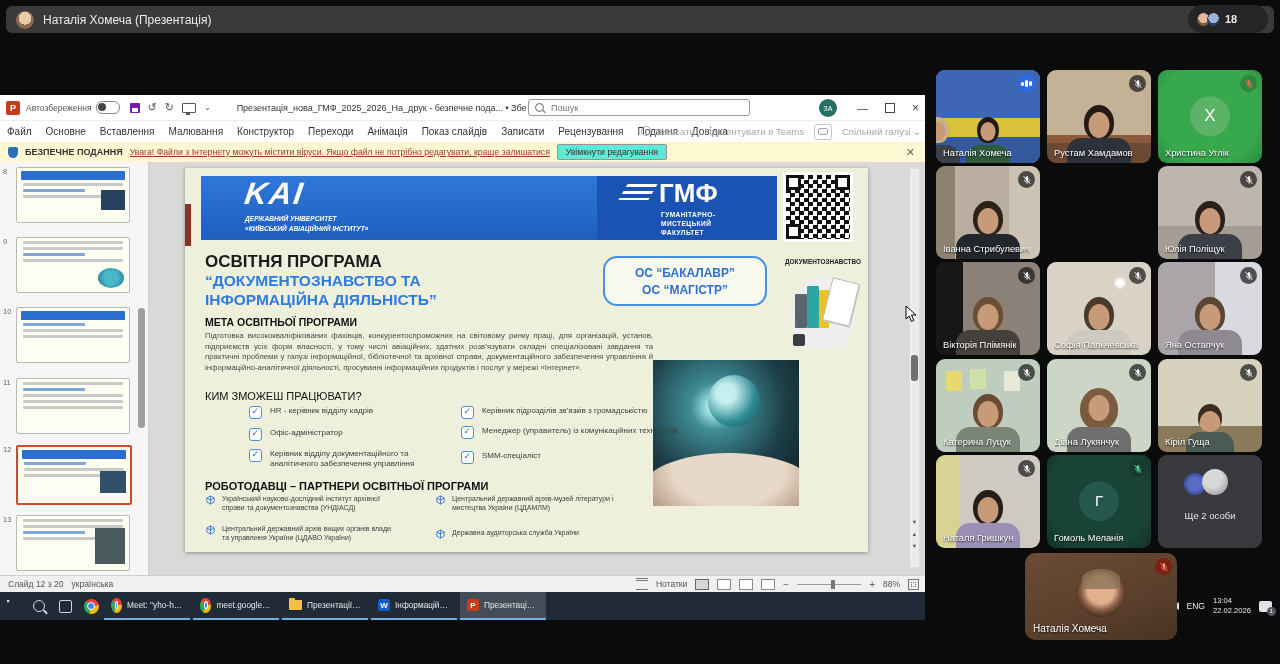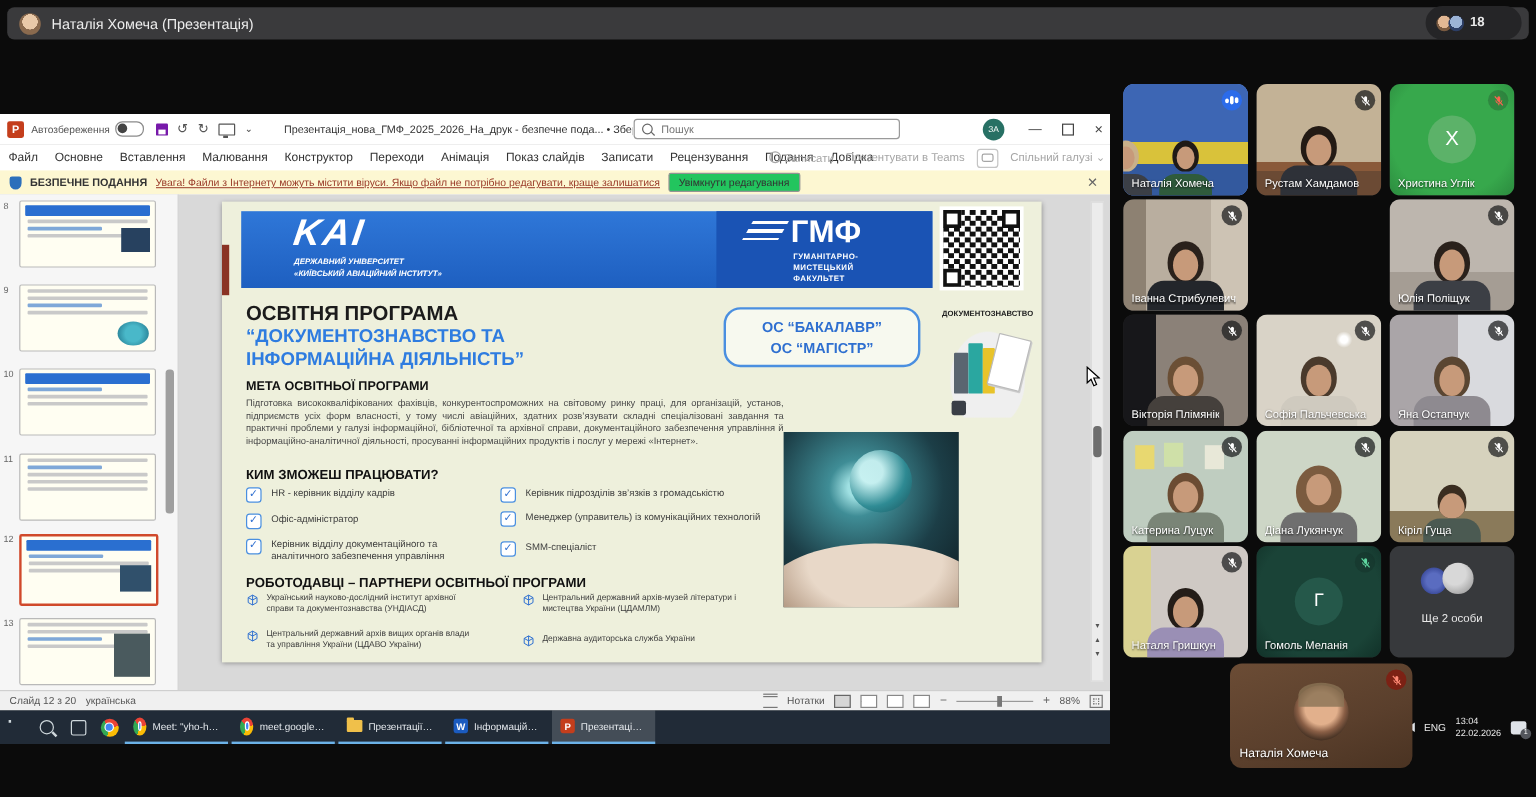--- a/index.html
+++ b/index.html
@@ -41,21 +41,21 @@
   .rtab{font-size:10px;color:#333;padding:0 7px;line-height:21px;white-space:nowrap;}
   .rright{position:absolute;right:4px;top:0;height:21px;display:flex;align-items:center;gap:10px;color:#a6a6a6;font-size:9.5px;white-space:nowrap;}
   .dotico{width:8px;height:8px;border:1px solid #a6a6a6;border-radius:50%;display:inline-block;vertical-align:-1px;margin-right:3px;}
   .combox{width:16px;height:14px;border:1px solid #c4c4c4;border-radius:3px;position:relative;}
   .combox::after{content:'';position:absolute;left:3px;top:3px;width:8px;height:5px;border:1px solid #a6a6a6;border-radius:2px;}
 
   .secbar{position:absolute;left:0;top:47px;width:925px;height:20px;background:#fdf7d2;display:flex;align-items:center;padding:0 8px;box-sizing:border-box;gap:7px;}
   .shield{width:10px;height:11px;background:#2c6fbb;border-radius:2px 2px 50% 50%;flex:0 0 auto;}
   .seclabel{font-size:9px;font-weight:bold;color:#333;white-space:nowrap;}
   .secmsg{font-size:8.7px;color:#9a3a28;text-decoration:underline;white-space:nowrap;overflow:hidden;max-width:420px;}
-  .secbtn{font-size:8.7px;color:#333;background:#22c55e;border:1px solid #949494;border-radius:2px;padding:2px 8px;white-space:nowrap;}
+  .secbtn{font-size:8.7px;color:#333;background:#5eead4;border:1px solid #949494;border-radius:2px;padding:2px 8px;white-space:nowrap;}
   .secx{position:absolute;right:10px;color:#666;font-size:11px;}
 
   .mainarea{position:absolute;left:0;top:67px;width:925px;height:413px;background:#d9d9d9;}
   .thpanel{position:absolute;left:0;top:0;width:148px;height:413px;background:#f6f6f6;border-right:1px solid #d0d0d0;}
   .thnum{position:absolute;left:3px;font-size:7.5px;color:#666;}
   .thumb{position:absolute;left:16px;width:112px;height:54px;background:#fffef2;border:1px solid #b9b9b9;border-radius:2px;overflow:hidden;}
   .thumb.sel{border:2px solid #d0492b;height:56px;}
   .mh{height:9px;background:#2a6fd0;margin:3px 4px 2px;border-radius:1px;}
   .ln{height:3px;background:#c9c9c9;margin:3px 6px;border-radius:1px;}
   .lnb{height:3px;background:#7fa8d8;margin:3px 6px;border-radius:1px;width:55%;}
@@ -87,22 +87,22 @@
   .il1{left:8px;top:24px;width:12px;height:34px;background:#5a6570;}
   .il2{left:20px;top:16px;width:12px;height:42px;background:#2aa7a0;}
   .il3{left:32px;top:20px;width:10px;height:38px;background:#e8c32a;}
   .il4{left:40px;top:10px;width:26px;height:42px;background:#fff;border:1px solid #bbb;transform:rotate(14deg);box-shadow:1px 1px 0 #ccc;}
   .il5{left:6px;bottom:2px;width:12px;height:12px;background:#3a3f46;border-radius:2px;}
   .metah{position:absolute;left:20px;top:148px;font-size:10.5px;font-weight:800;color:#111;}
   .metat{position:absolute;left:20px;top:163px;width:448px;font-size:7.8px;color:#4a4a4a;line-height:1.35;text-align:justify;}
   .techimg{position:absolute;left:468px;top:192px;width:146px;height:146px;background:radial-gradient(circle at 42% 32%,#9fe0e2 0 6%,#3f8d96 18%,#1c3e47 55%,#0d181c 100%);overflow:hidden;}
   .techimg::before{content:'';position:absolute;left:38%;top:10%;width:52px;height:52px;border-radius:50%;background:radial-gradient(circle at 35% 35%,#c9f2f2 0 20%,#2e8b94 60%,#155059 100%);opacity:.95;}
   .techimg::after{content:'';position:absolute;left:-8%;bottom:-16%;width:120%;height:52%;border-radius:50% 50% 0 0;background:radial-gradient(ellipse at 50% 20%,#e8d8c8 0 45%,#b49a84 75%,#6b5546 100%);}
-  .jobsh{position:absolute;left:20px;top:222px;font-size:11px;font-weight:700;color:#111;}
-  .job{position:absolute;display:flex;gap:8px;align-items:flex-start;}
+  .jobsh{position:absolute;left:20px;top:222px;font-size:11px;font-weight:400;color:#111;}
+  .job{position:absolute;display:flex;gap:8px;align-items:flex-start;margin-left:44px;}
   .cb{width:11px;height:11px;border:1.5px solid #4a8fe0;border-radius:3px;background:#fff;flex:0 0 auto;position:relative;}
   .cb::after{content:'✓';position:absolute;left:1.5px;top:-1.5px;font-size:9px;color:#2e6fd0;font-weight:bold;}
   .jt{font-size:8px;color:#3d3d3d;line-height:1.3;}
   .emph{position:absolute;left:20px;top:312px;font-size:11px;font-weight:800;color:#111;}
   .emp{position:absolute;display:flex;gap:6px;align-items:flex-start;}
   .emp svg{flex:0 0 auto;margin-top:1px;}
   .et{font-size:7px;color:#3d3d3d;line-height:1.35;}
 
   .vscroll{position:absolute;left:909px;top:6px;width:11px;height:400px;background:#ececec;border:1px solid #dcdcdc;box-sizing:border-box;}
   .vthumb{position:absolute;left:1px;top:186px;width:7px;height:26px;background:#6f6f6f;border-radius:3px;}

